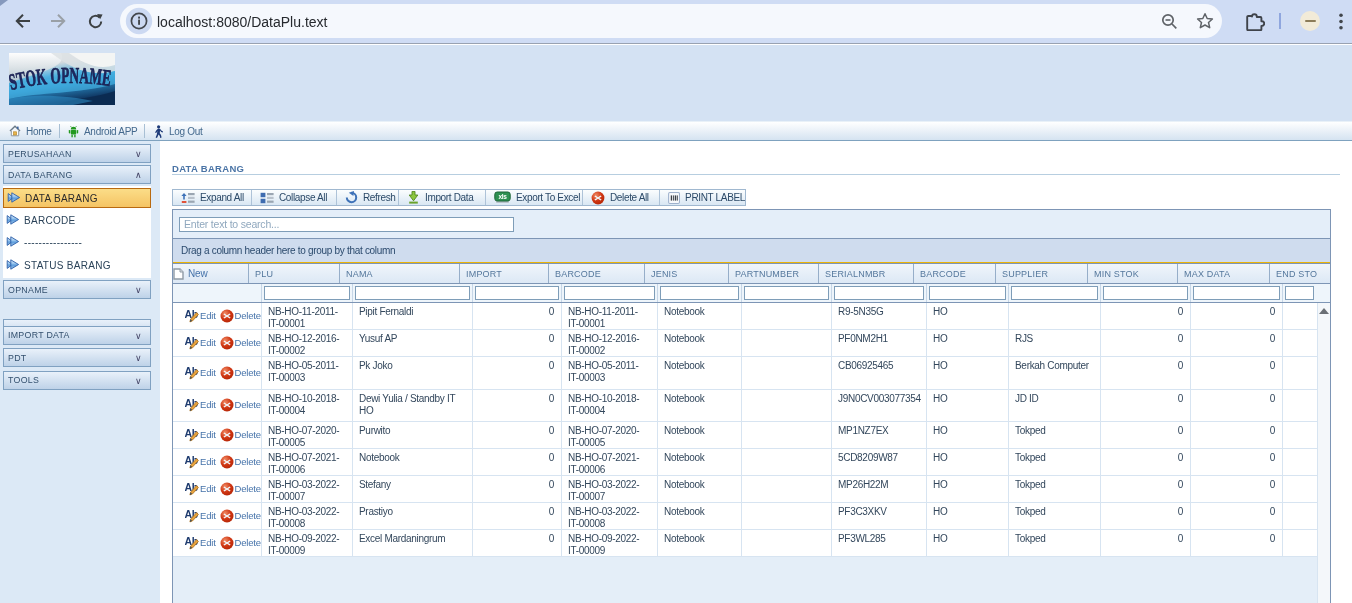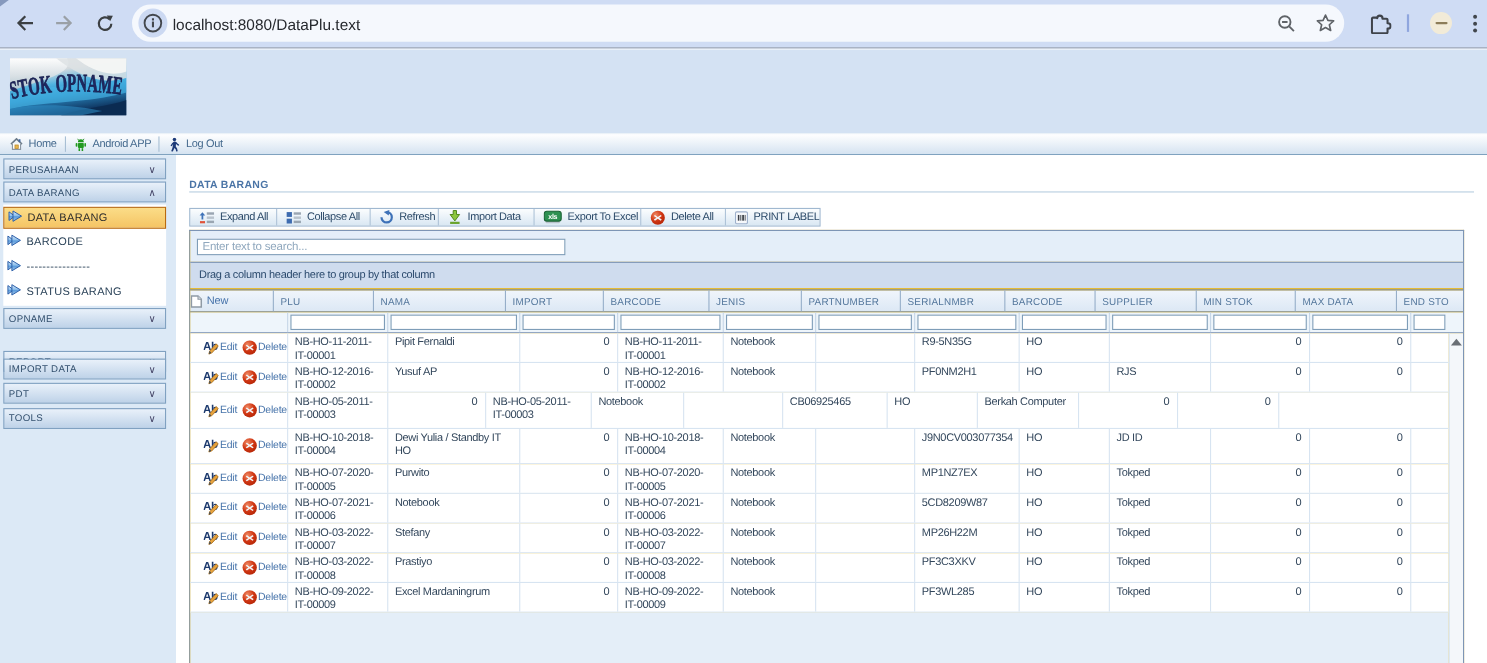--- a/index.html
+++ b/index.html
@@ -402,20 +402,21 @@
           <path d="M4.9 12.9 L5.6 10.2 L7 11.7 Z" fill="#30445c"></path>
         </svg>
         <span class="lnk">Edit</span>
         <svg width="14" height="14" viewBox="0 0 14 14" style="margin:0 1px 0 4px">
           <circle cx="7" cy="7" r="6.5" fill="url(#redg2)"></circle>
           <path d="M4.4 4.4 L7 6.2 L9.6 4.4 L10.6 5.4 L8.2 7 L10.6 8.6 L9.6 9.6 L7 7.8 L4.4 9.6 L3.4 8.6 L5.8 7 L3.4 5.4 Z" fill="#f3f5f7"></path>
         </svg>
         <span class="lnk">Delete</span>
       </div>
   <div class="dc" style="width:91px">NB-HO-05-2011-<br>IT-00003</div>
+  <div class="dc" style="width:120px">Pk Joko</div>
   <div class="dc num" style="width:89px">0</div>
   <div class="dc" style="width:96px">NB-HO-05-2011-<br>IT-00003</div>
   <div class="dc" style="width:84px">Notebook</div>
   <div class="dc" style="width:90px"></div>
   <div class="dc" style="width:95px">CB06925465</div>
   <div class="dc" style="width:82px">HO</div>
   <div class="dc" style="width:92px">Berkah Computer</div>
   <div class="dc num" style="width:90px">0</div>
   <div class="dc num" style="width:92px">0</div>
   <div class="dc" style="width:34px;border-right:none"></div>

